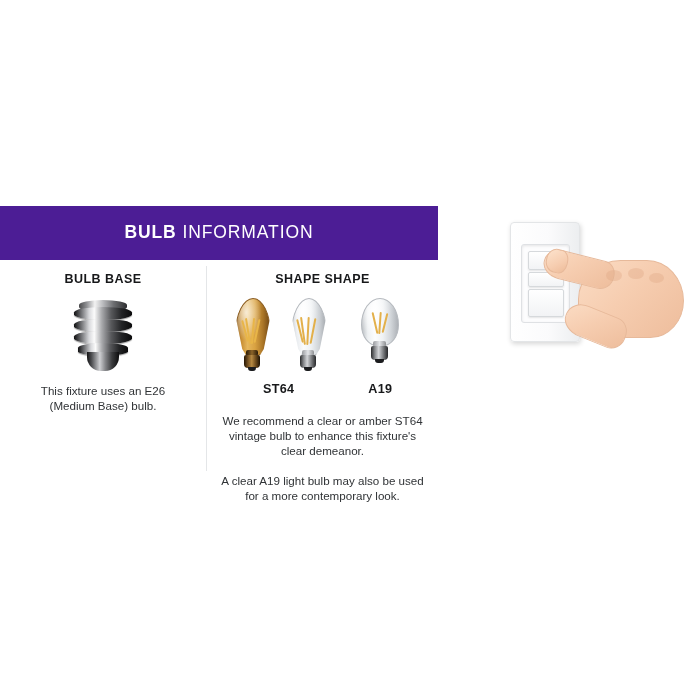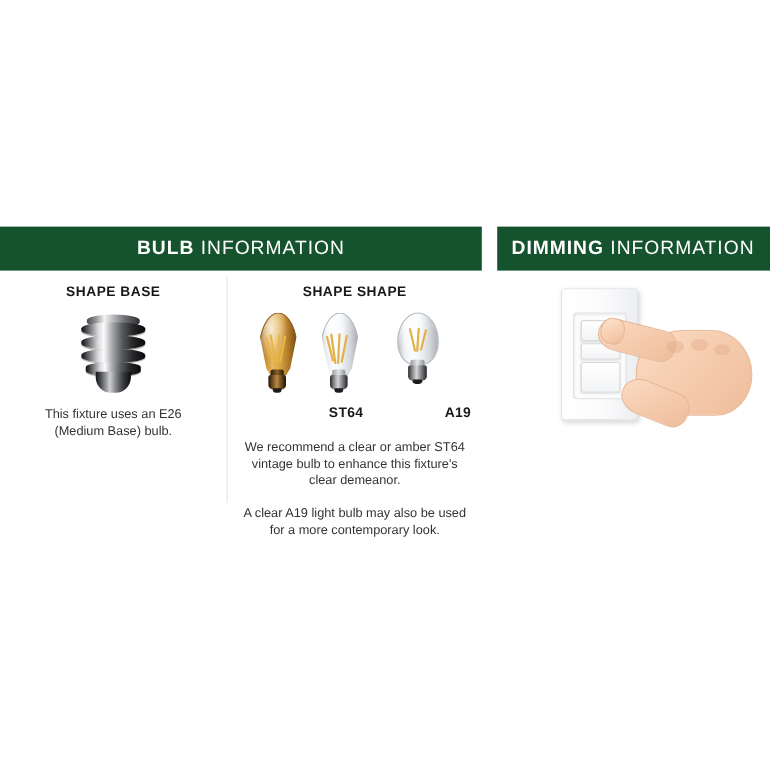--- a/index.html
+++ b/index.html
@@ -25,22 +25,22 @@
 
   
   .panel {
     position: absolute;
     background: #ffffff;
   }
   #panel-bulb  { left: 0px;   top: 206px; width: 438px; height: 298px; }
   #panel-dim   { left: 452px; top: 206px; width: 248px; height: 298px; }
 
   .panel-header {
-    background: #14532d;
-    height: 40px;
+    background: #4c1d95;
+    height: 54px;
     width: 100%;
     box-sizing: border-box;
     display: flex;
     align-items: center;
     justify-content: center;
     overflow: hidden;
   }
   .panel-header .htext {
     color: #ffffff;
     font-size: 17.5px;
@@ -208,21 +208,20 @@
   }
   .bulb-label {
     position: absolute;
     top: 0;
     font-size: 12.6px;
     font-weight: 700;
     color: #17181a;
     letter-spacing: 0.3px;
     text-align: center;
     transform: translateX(-50%);
-    margin-left: 36px;
   }
 
   
   .big-label {
     text-align: center;
     font-size: 12.6px;
     font-weight: 700;
     color: #17181a;
     letter-spacing: 0.3px;
     margin-top: 6px;
@@ -344,21 +343,21 @@
 
     <div class="panel-header">
       <span class="htext"><span class="hstrong">BULB</span><span class="hlight"> INFORMATION</span></span>
     </div>
 
     <div class="panel-body">
 
       <div class="col-divider"></div>
 
       <div class="col" id="col-base">
-        <div class="col-title">SHAPE BASE</div>
+        <div class="col-title">BULB BASE</div>
 
         <div class="art-base">
           <div class="screwbase">
             <div class="sb-top"></div>
             <div class="thread t1"></div>
             <div class="thread t2"></div>
             <div class="thread t3"></div>
             <div class="thread t4"></div>
             <div class="sb-tip"></div>
           </div>
@@ -414,23 +413,20 @@
 
         <div class="body-text" style="margin-top:11px;padding:0 14px;">We recommend a clear or amber ST64 vintage bulb to enhance this fixture's clear demeanor.</div>
         <div class="body-text" style="margin-top:14px;padding:0 10px;">A clear A19 light bulb may also be used for a more contemporary look.</div>
       </div>
 
     </div>
   </div>
 
   <div class="panel" id="panel-dim">
 
-    <div class="panel-header">
-      <span class="htext"><span class="hstrong">DIMMING</span><span class="hlight"> INFORMATION</span></span>
-    </div>
 
     <div class="panel-body">
 
       <div class="art-dimmer">
         <div class="wallplate">
           <div class="plate-inner">
             <div class="sw-btn b1"></div>
             <div class="sw-btn b2"></div>
             <div class="sw-btn b3"></div>
           </div>

